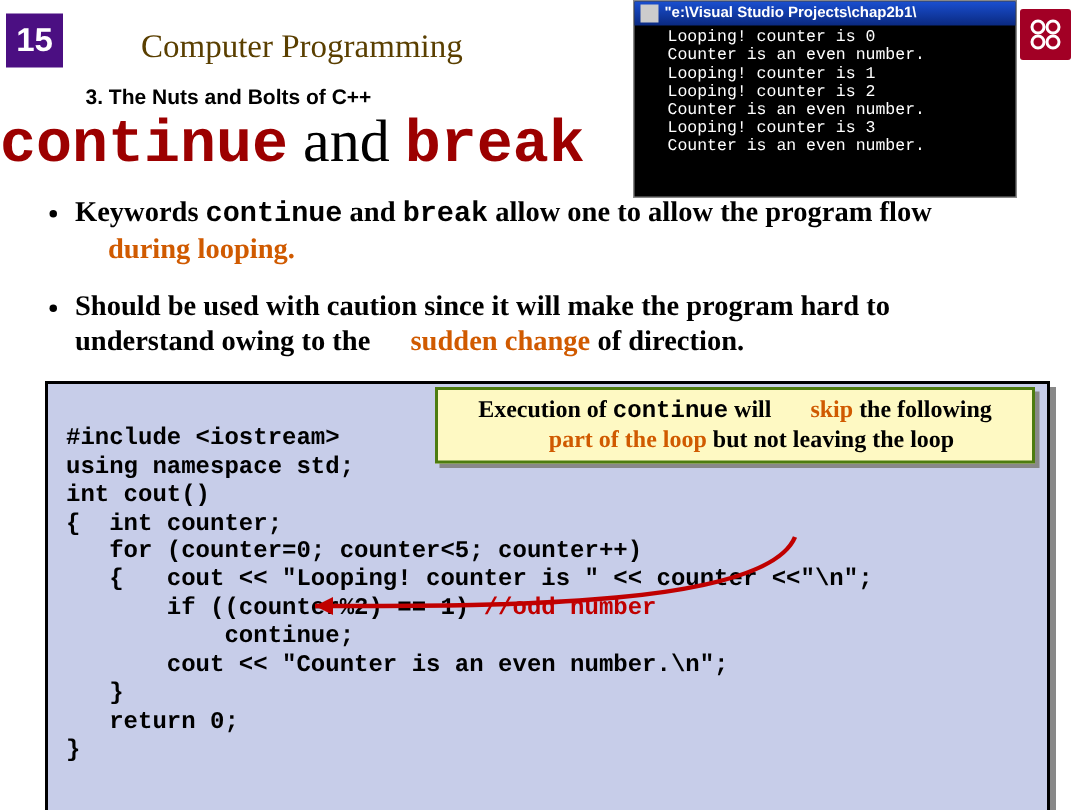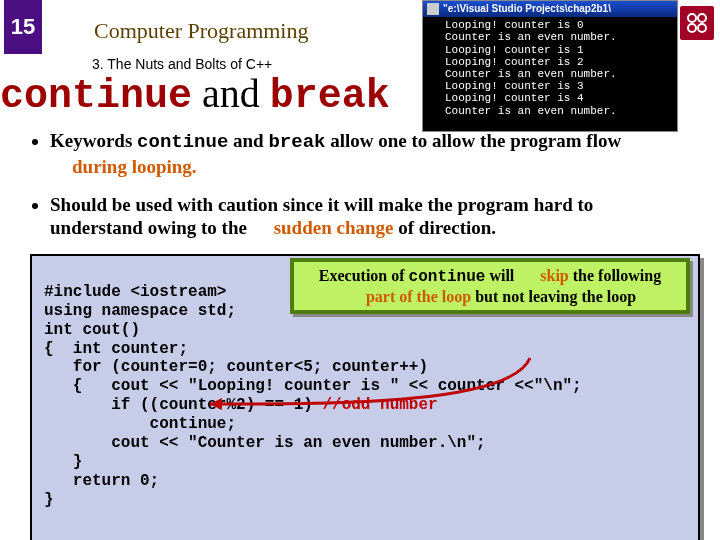--- a/index.html
+++ b/index.html
@@ -1,34 +1,34 @@
 <!DOCTYPE html>
 <html><head>
 <meta charset="utf-8">
 <style>
   * { box-sizing: border-box; margin: 0; padding: 0; }
   body { width: 720px; height: 540px; font-family: Georgia, "Times New Roman", serif; background: #fff; overflow: hidden; position: relative; }
   .header { display: flex; align-items: center; height: 50px; }
-  .slide-num { width: 38px; height: 54px; background: #4b0f82; color: #fff; font-family: Arial, sans-serif; font-weight: bold; font-size: 22px; display: flex; align-items: center; justify-content: center; margin: 4px 0 0 4px; }
+  .slide-num { width: 38px; height: 36px; background: #4b0f82; color: #fff; font-family: Arial, sans-serif; font-weight: bold; font-size: 22px; display: flex; align-items: center; justify-content: center; margin: 4px 0 0 4px; }
   .course-title { font-family: "Times New Roman", serif; font-weight: normal; font-size: 22px; color: #5a3f00; margin-left: 52px; margin-top: 12px; }
   .logo { position: absolute; top: 6px; right: 6px; width: 34px; height: 34px; background: #a20025; border-radius: 2px; display: flex; align-items: center; justify-content: center; }
   .logo svg { display: block; }
-  .section { font-family: Arial, sans-serif; font-weight: normal; font-size: 14px; color: #000; margin-left: 92px; margin-top: 6px; }
+  .section { font-family: Arial, sans-serif; font-weight: bold; font-size: 14px; color: #000; margin-left: 57px; margin-top: 6px; }
   .slide-title { font-family: "Courier New", monospace; font-weight: bold; font-size: 40px; color: #9c0000; margin-top: -2px; }
   .slide-title .and { font-family: Georgia, serif; font-weight: normal; color: #000; }
   .console { position: absolute; top: 0; right: 42px; width: 256px; height: 132px; background: #000; color: #fff; font-family: Consolas, "Courier New", monospace; font-size: 11px; line-height: 12.2px; padding: 0; border: 1px solid #888; }
   .console-title { background: linear-gradient(#1a4fd0,#0a2980); color: #fff; font-family: Tahoma, sans-serif; font-size: 10px; font-weight: bold; padding: 2px 4px; display: flex; align-items: center; }
   .console-title::before { content: ""; width: 12px; height: 12px; background: #ccc; display: inline-block; margin-right: 4px; }
   .console-body { padding: 2px 22px; }
   .bullets { margin: 10px 30px 0 30px; }
   .bullets li { list-style: disc; margin-left: 20px; margin-bottom: 14px; font-size: 19px; font-weight: bold; line-height: 1.25; font-family: "Times New Roman", serif; color: #000; }
   .kw-code { font-family: "Courier New", monospace; }
   .txt-orange { color: #d05a00; margin-left: 22px; }
   .codebox { position: relative; margin: 0 20px 0 30px; background: #c7cde9; border: 2px solid #000; box-shadow: 4px 4px 0 #888; padding: 8px 12px 8px 12px; font-family: "Courier New", monospace; font-weight: bold; font-size: 16px; color: #000; line-height: 1.18; white-space: pre; }
-  .callout { position: absolute; top: 2px; right: 8px; width: 400px; background: #bef264; border: 4px solid #4d7c0f; box-shadow: 3px 3px 0 #888; font-family: "Times New Roman", serif; font-weight: bold; font-size: 16px; text-align: center; padding: 4px 6px; line-height: 1.2; white-space: normal; }
+  .callout { position: absolute; top: 2px; right: 8px; width: 400px; background: #fef9c3; border: 2px solid #4d7c0f; box-shadow: 3px 3px 0 #888; font-family: "Times New Roman", serif; font-weight: bold; font-size: 16px; text-align: center; padding: 4px 6px; line-height: 1.2; white-space: normal; }
   .comment-red { color: #c00000; text-align: right; }
   .arrow-svg { position: absolute; left: 168px; top: 100px; pointer-events: none; }
 </style>
 </head>
 <body>
 
 <div class="header">
   <div class="slide-num">15</div>
   <div class="course-title">Computer Programming</div>
 </div>
@@ -46,21 +46,20 @@
 
 <div class="console">
   <div class="console-title">"e:\Visual Studio Projects\chap2b1\</div>
   <div class="console-body">
     <div>Looping! counter is 0</div>
     <div>Counter is an even number.</div>
     <div>Looping! counter is 1</div>
     <div>Looping! counter is 2</div>
     <div>Counter is an even number.</div>
     <div>Looping! counter is 3</div>
-    <div>Looping! counter is 4</div>
     <div>Counter is an even number.</div>
   </div>
 </div>
 
 <div class="section">3. The Nuts and Bolts of C++</div>
 
 <div class="slide-title">
   <span>continue</span><span class="and"> and </span><span>break</span>
 </div>
 

